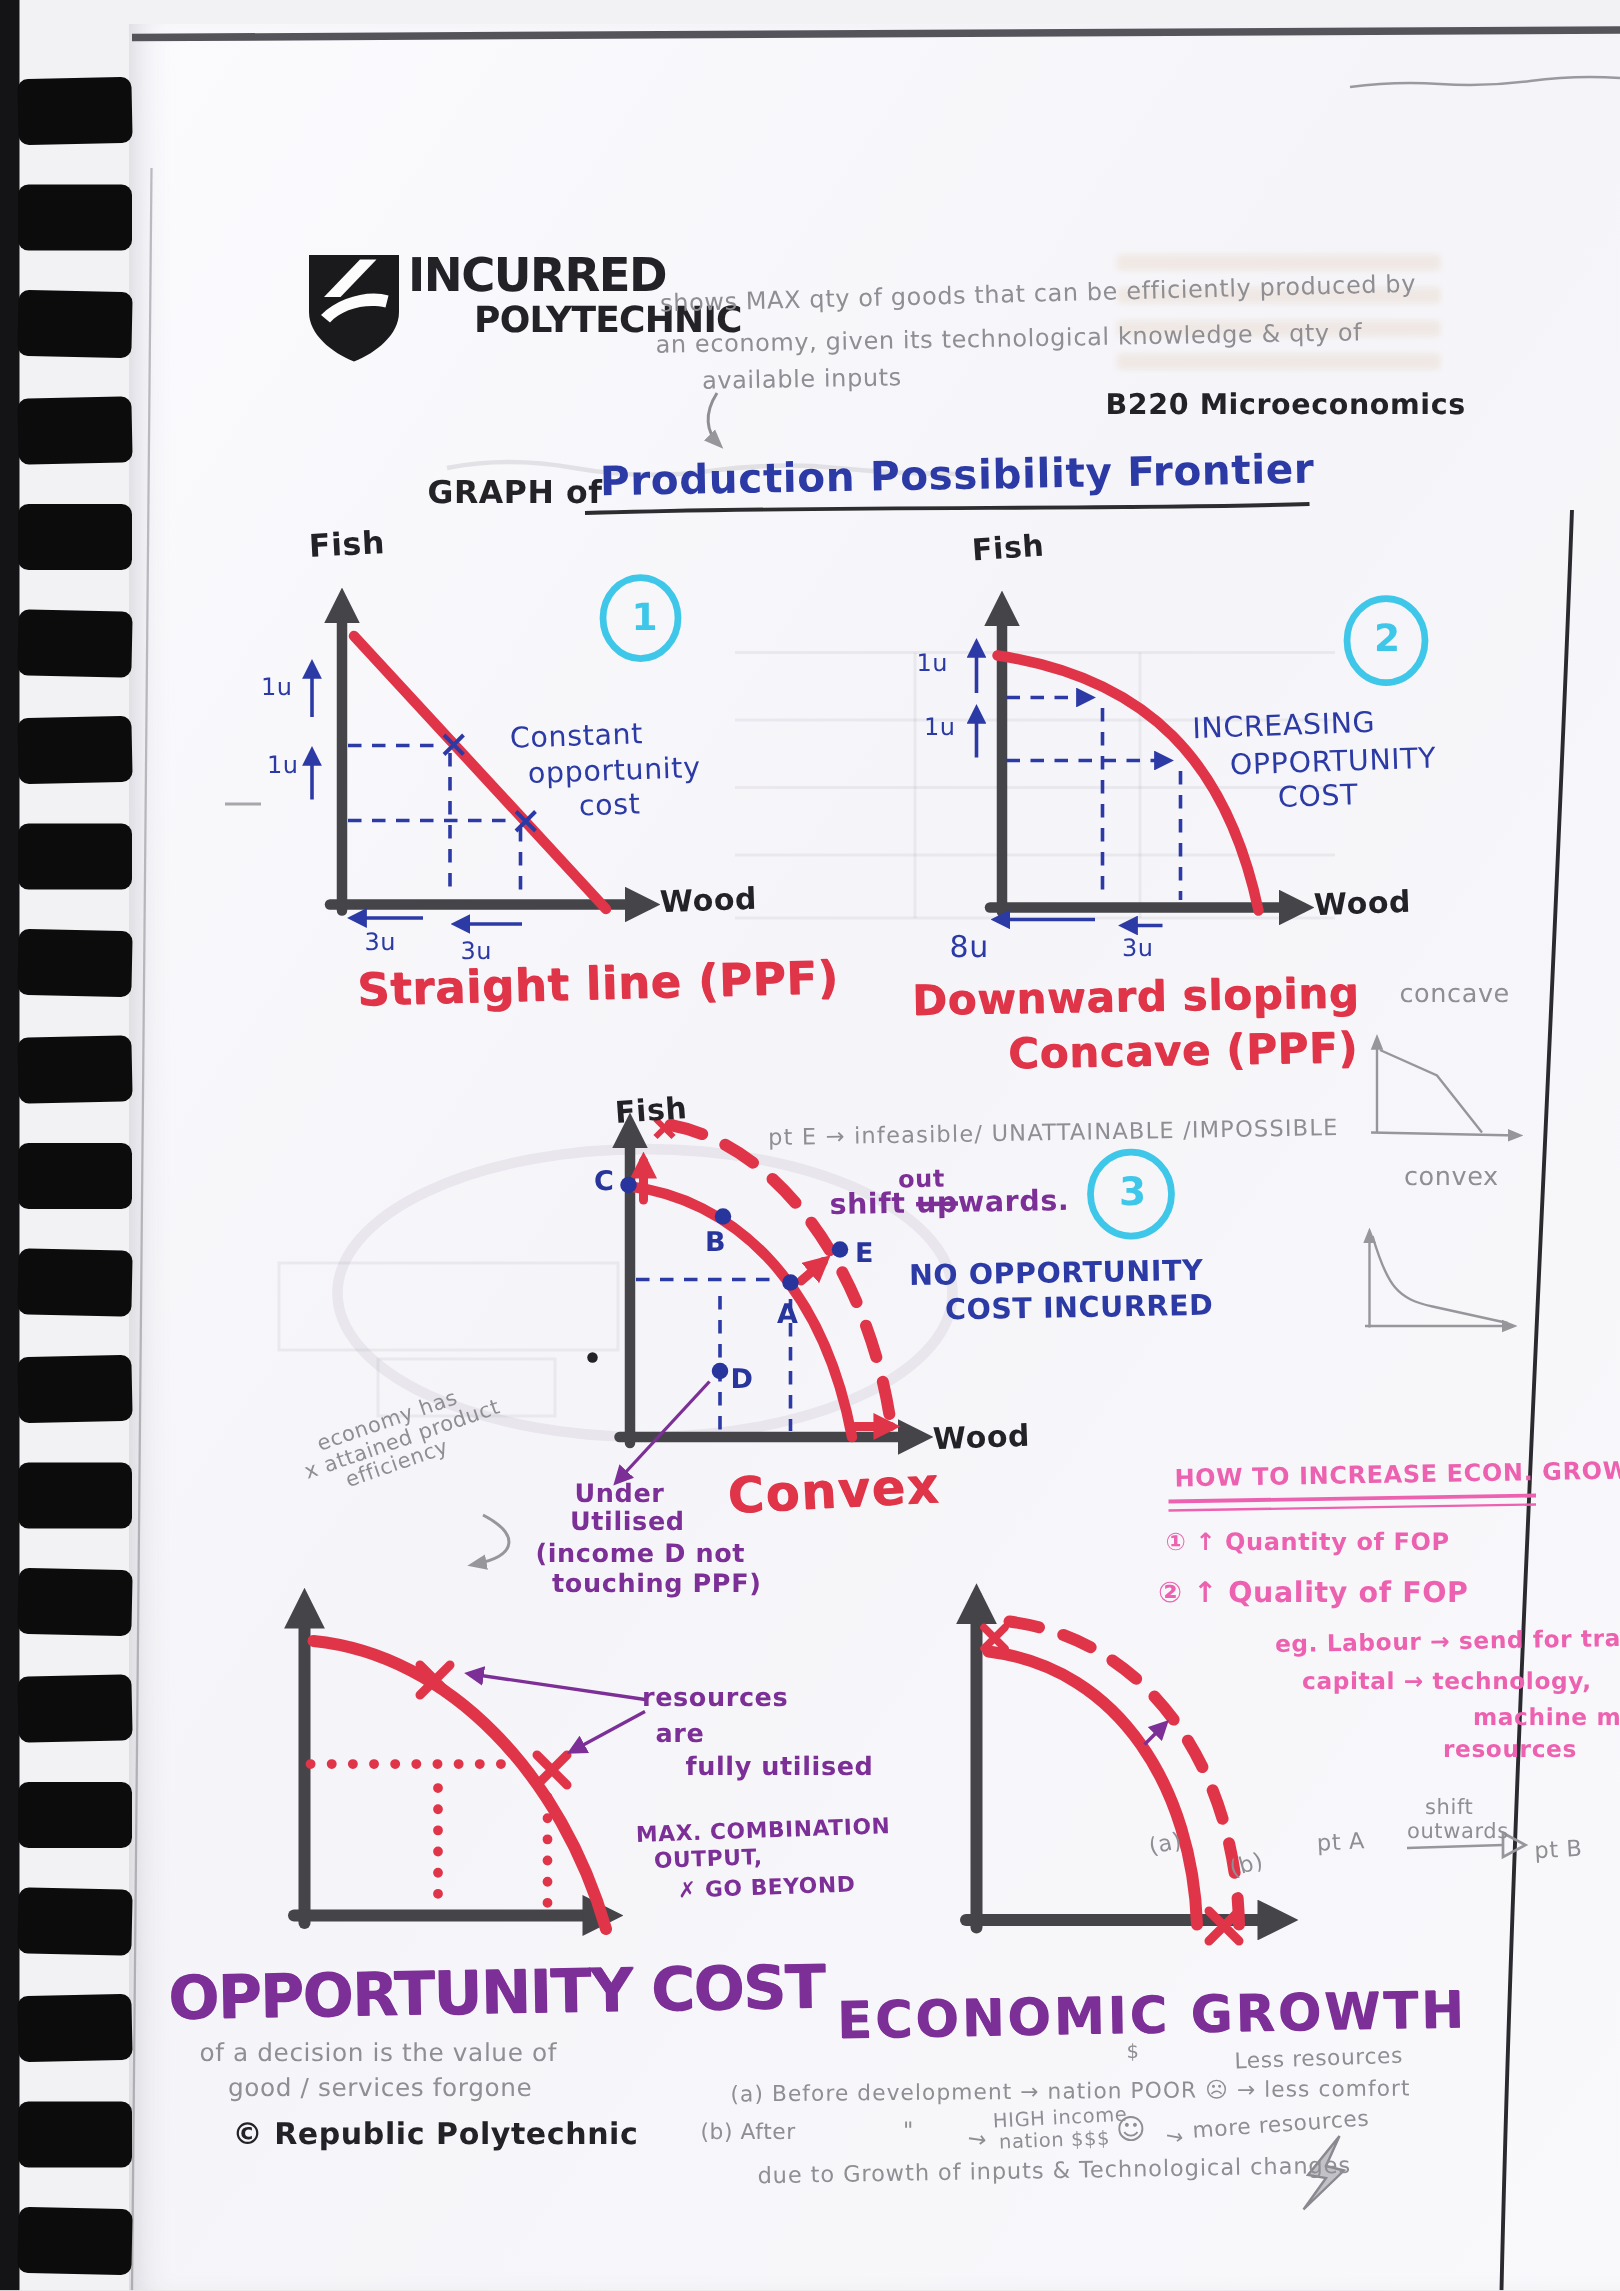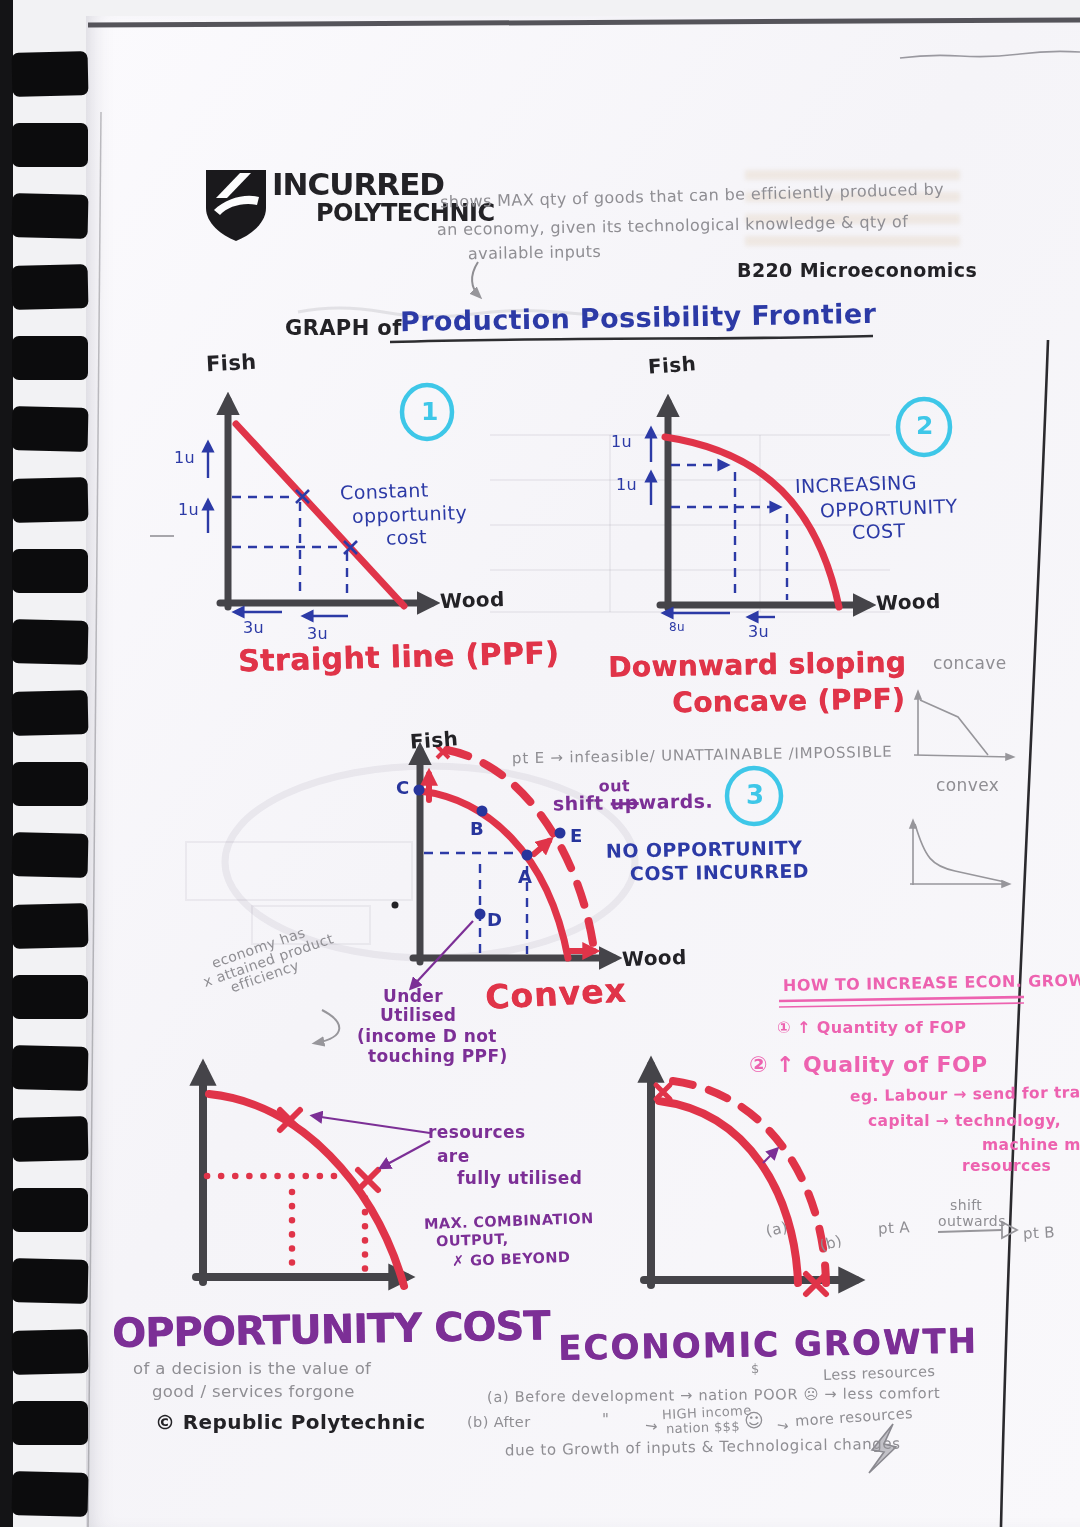--- a/index.html
+++ b/index.html
@@ -244,21 +244,21 @@
   <span class="t cy" style="left:421px;top:399px;font-size:25px;">1</span>
   <span class="t bl" style="left:340px;top:482px;font-size:19px;transform:rotate(-2deg);">Constant</span>
   <span class="t bl" style="left:352px;top:505px;font-size:19px;transform:rotate(-2deg);">opportunity</span>
   <span class="t bl" style="left:386px;top:528px;font-size:19px;transform:rotate(-2deg);">cost</span>
   <span class="t rd" style="left:238px;top:641px;font-size:30px;transform:rotate(-1.5deg);">Straight line (PPF)</span>
 
   <span class="t ink" style="left:648px;top:355px;font-size:20px;font-weight:800;transform:rotate(-4deg);">Fish</span>
   <span class="t ink" style="left:876px;top:592px;font-size:20px;font-weight:800;transform:rotate(-2deg);">Wood</span>
   <span class="t bl" style="left:611px;top:434px;font-size:16px;">1u</span>
   <span class="t bl" style="left:616px;top:477px;font-size:16px;">1u</span>
-  <span class="t bl" style="left:669px;top:621px;font-size:12px;">8u</span>
+  <span class="t bl" style="left:633px;top:621px;font-size:20px;">8u</span>
   <span class="t bl" style="left:748px;top:624px;font-size:16px;">3u</span>
   <span class="t cy" style="left:916px;top:413px;font-size:25px;">2</span>
   <span class="t bl" style="left:795px;top:475px;font-size:19px;transform:rotate(-2deg);">INCREASING</span>
   <span class="t bl" style="left:820px;top:499px;font-size:19px;transform:rotate(-2deg);">OPPORTUNITY</span>
   <span class="t bl" style="left:852px;top:522px;font-size:19px;transform:rotate(-2deg);">COST</span>
   <span class="t rd" style="left:608px;top:650px;font-size:28px;transform:rotate(-1deg);">Downward sloping</span>
   <span class="t rd" style="left:672px;top:686px;font-size:28px;transform:rotate(-1deg);">Concave (PPF)</span>
 
   <span class="t gy" style="left:933px;top:655px;font-size:17px;">concave</span>
   <span class="t gy" style="left:936px;top:777px;font-size:17px;">convex</span>
@@ -285,21 +285,21 @@
   <span class="t pu" style="left:357px;top:1028px;font-size:17px;">(income D not</span>
   <span class="t pu" style="left:368px;top:1048px;font-size:17px;">touching PPF)</span>
   <span class="t gy" style="left:200px;top:938px;font-size:14px;transform:rotate(-19deg);">
     <span style="display:block;margin-left:14px;">economy has</span>
     <span style="display:block;">x attained product</span>
     <span style="display:block;margin-left:24px;">efficiency</span>
   </span>
 
   <span class="t pk" style="left:783px;top:975px;font-size:16px;font-weight:700;transform:rotate(-1deg);">HOW TO INCREASE ECON. GROWTH:</span>
   <span class="t pk" style="left:777px;top:1020px;font-size:16px;">① ↑ Quantity of FOP</span>
-  <span class="t pk" style="left:749px;top:1053px;font-size:22px;">② ↑ Quality of FOP</span>
+  <span class="t pk" style="left:772px;top:1053px;font-size:19px;">② ↑ Quality of FOP</span>
   <span class="t pk" style="left:850px;top:1086px;font-size:15.5px;transform:rotate(-1deg);">eg. Labour → send for training</span>
   <span class="t pk" style="left:868px;top:1113px;font-size:15.5px;">capital → technology,</span>
   <span class="t pk" style="left:982px;top:1137px;font-size:15.5px;text-align:center;">machine more</span>
   <span class="t pk" style="left:962px;top:1158px;font-size:15.5px;">resources</span>
   <span class="t gy" style="left:950px;top:1198px;font-size:14px;">shift</span>
   <span class="t gy" style="left:938px;top:1214px;font-size:14px;">outwards</span>
   <span class="t gy" style="left:878px;top:1221px;font-size:15px;transform:rotate(-3deg);">pt A</span>
   <span class="t gy" style="left:1023px;top:1226px;font-size:15px;transform:rotate(-3deg);">pt B</span>
 
   <span class="t pu" style="left:428px;top:1124px;font-size:17px;">resources</span>

